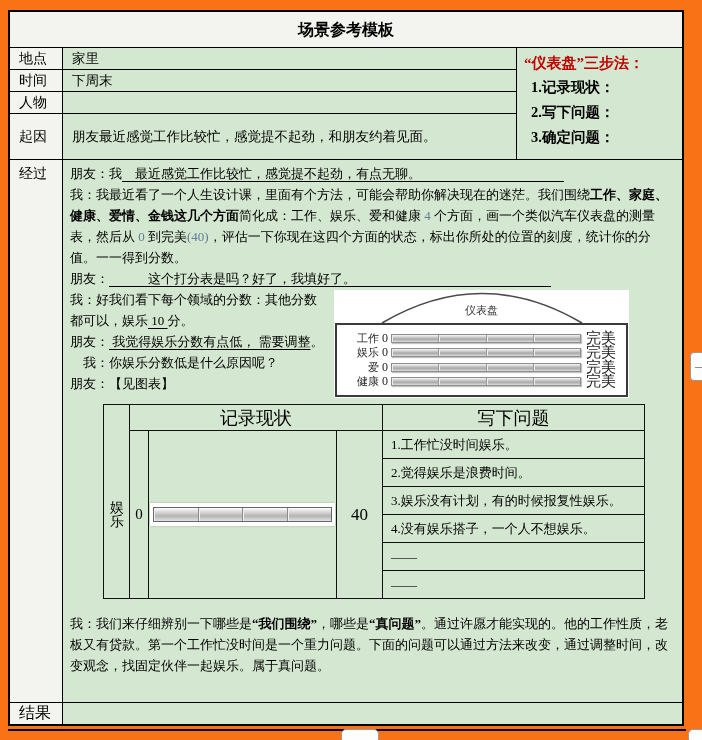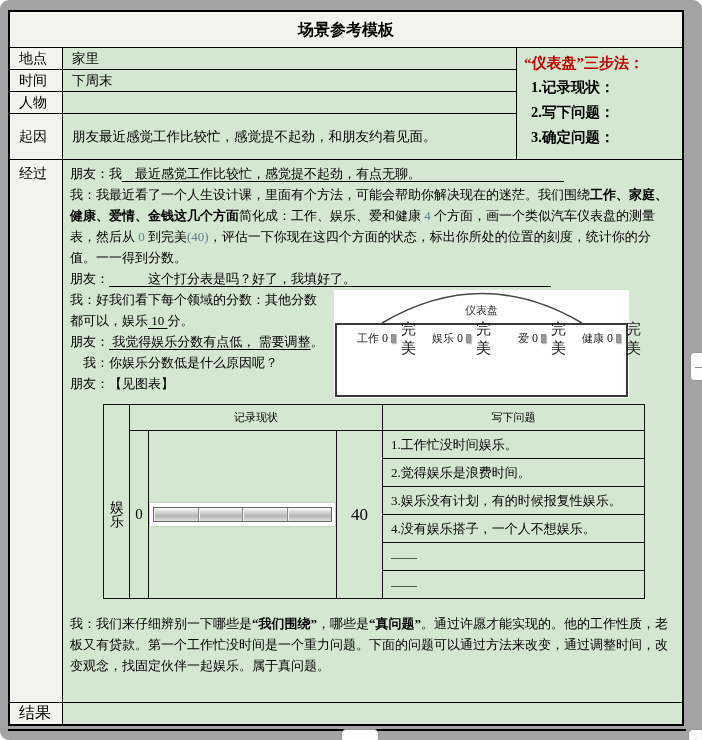--- a/index.html
+++ b/index.html
@@ -1,18 +1,18 @@
 <!DOCTYPE html>
 <html><head>
 <meta charset="utf-8">
 <style>
   * { box-sizing: border-box; margin: 0; padding: 0; }
   html,body { width:702px; height:740px; overflow:hidden; }
   body { font-family:"Liberation Serif", serif; color:#000; }
-  .stage { position:relative; width:702px; height:740px; background:#a3a3a3; overflow:hidden;border-radius:9px; }
+  .stage { position:relative; width:702px; height:740px; background:#f97316; overflow:hidden; }
 
   .outer { position:absolute; left:8px; top:10px; width:676px; border:2px solid #000; background:#d4e7d0; }
 
   .title-row { height:36px; line-height:36px; background:#f3f3ef; border-bottom:1px solid #000;
                text-align:center; font-weight:bold; font-size:16px; }
 
   .mid { display:flex; height:112px; border-bottom:1px solid #000; }
   .mid-left { width:507px; border-right:1px solid #000; display:flex; flex-direction:column; }
   .info-row { display:flex; height:22px; border-bottom:1px solid #000; }
   .info-row.last { flex:1; border-bottom:none; }
@@ -31,38 +31,38 @@
   .process-content p { line-height:21px; white-space:pre-wrap; }
   .b { font-weight:bold; }
   .u { text-decoration:underline; text-underline-offset:3px; }
   .num { color:#5f7d95; }
 
   
   .fig { float:right; width:295px; height:108px; margin:1px 46px 4px 6px; position:relative; background:#fff; }
   .fig svg { position:absolute; top:0; left:44px; }
   .fig-title { position:absolute; top:13px; left:0; right:0; text-align:center; font-size:11px; color:#333; }
   .fig-box { position:absolute; top:33px; left:1px; right:1px; bottom:1px; border:2px solid #3a3a3a;
-             background:#fff; padding:7px 10px 7px 4px; display:flex; flex-direction:row;
+             background:#fff; padding:7px 10px 7px 4px; display:flex; flex-direction:column;
              justify-content:space-between; }
   .fig-row { display:flex; align-items:center; height:13px; }
   .fig-lbl { width:38px; text-align:right; font-size:11px; color:#222; flex:none; }
   .fig-zero { font-size:12px; margin:0 3px; color:#222; }
   .figbar { flex:1; height:9px; border:1px solid #8e8e8e; display:flex;
             background:linear-gradient(#f6f6f6,#a8a8a8 60%,#dcdcdc); box-shadow:1px 1px 1px #c2c2c2; }
   .figbar i { flex:1; border-right:1px solid #9a9a9a; box-shadow:inset 1px 0 0 #eee; }
   .figbar i:last-child { border-right:none; }
   .fig-max { font-size:15px; margin-left:5px; color:#222; }
 
   
   table.inner { clear:both; margin:10px 0 0 33px; border-collapse:collapse; table-layout:fixed;
                 width:542px; background:#d4e7d0; }
   table.inner td { border:1px solid #111; }
   .c-ent { writing-mode:vertical-rl; text-orientation:upright; text-align:center; letter-spacing:12px;
            font-size:14px; }
-  .c-rec, .c-prob-h { text-align:center; height:26px; font-size:11px; }
+  .c-rec, .c-prob-h { text-align:center; height:26px; font-size:18px; }
   .c-zero { text-align:center; font-size:15px; vertical-align:middle; }
   .c-forty { text-align:center; font-size:17px; vertical-align:middle; }
   .c-bar { vertical-align:middle; padding:0; }
   .strip { margin:0 1px; background:#fff; padding:4px 3px; box-shadow:0 0 2px rgba(0,0,0,.25); }
   .rbar { height:15px; border:1px solid #676767; display:flex;
           background:linear-gradient(#fdfdfd,#b3b3b3 62%,#e2e2e2); }
   .rbar i { flex:1; border-right:1px solid #8b8b8b; box-shadow:inset 1px 0 0 #f1f1f1; }
   .rbar i:last-child { border-right:none; }
   .c-p { padding-left:8px; font-size:13px; height:28px; }
 

